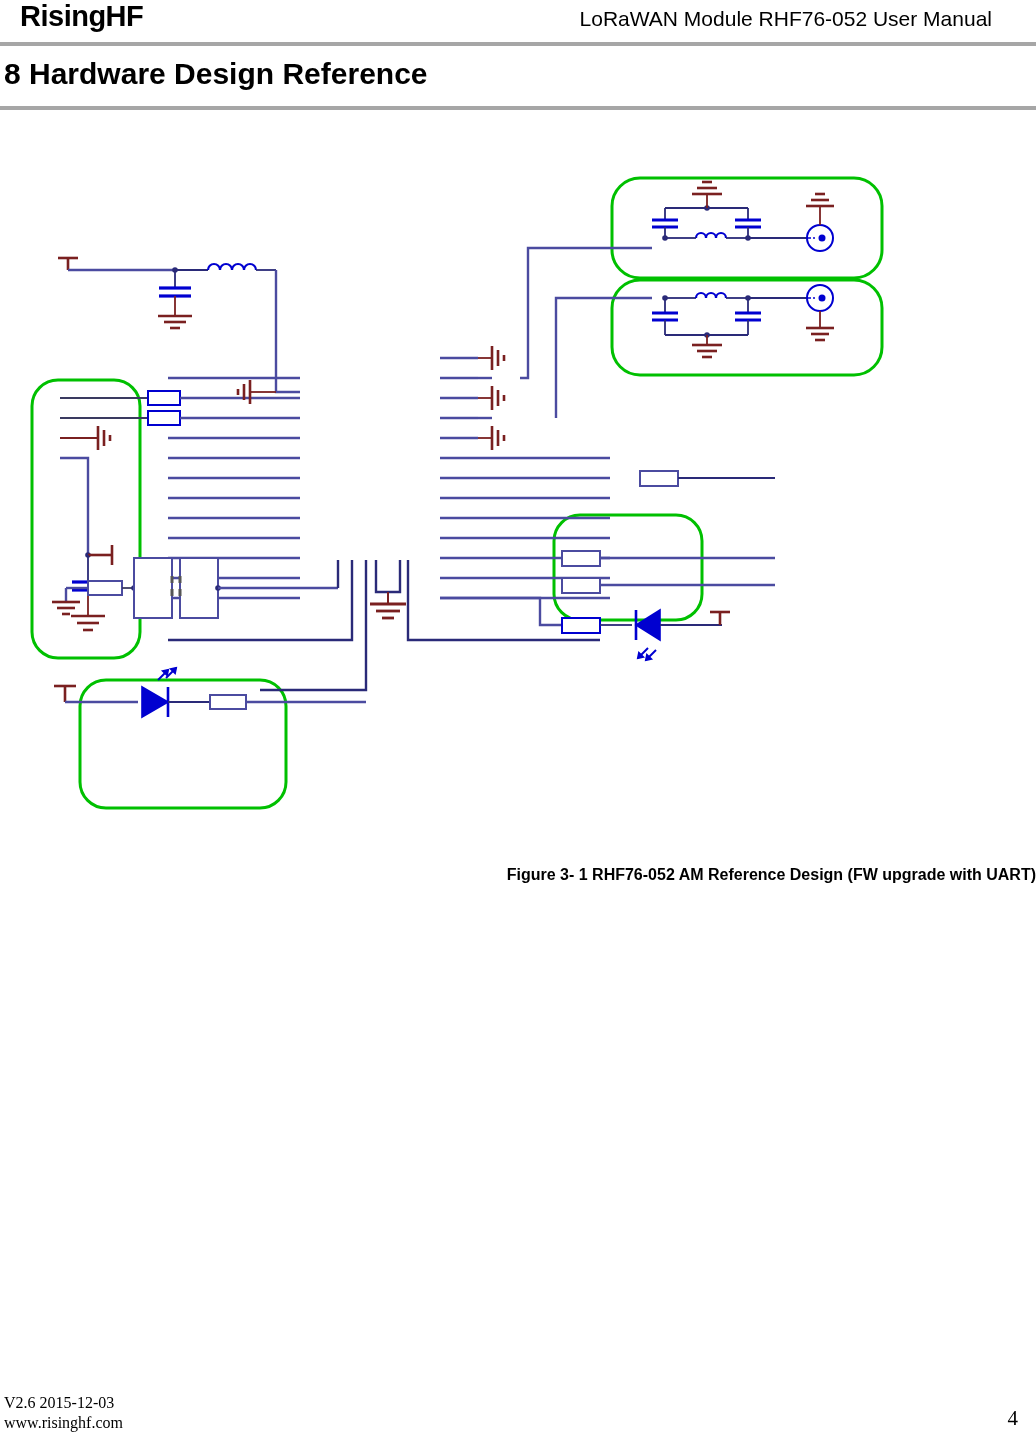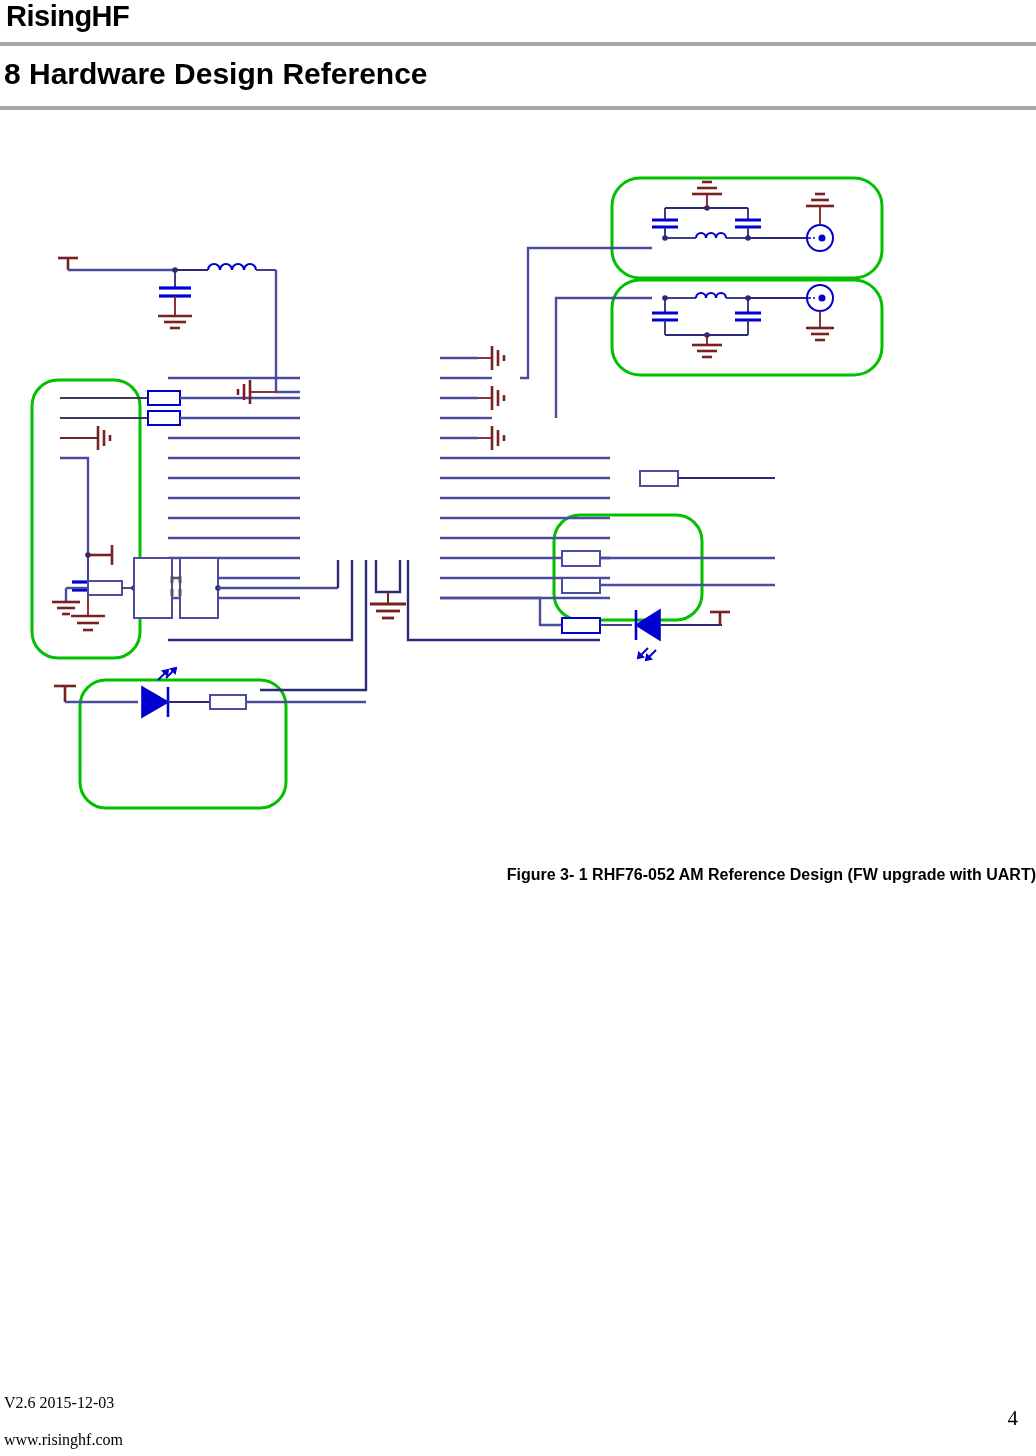--- a/index.html
+++ b/index.html
@@ -13,21 +13,21 @@
     height: 1456px;
     position: relative;
     font-family: "Liberation Sans", sans-serif;
     overflow: hidden;
   }
 
   
   #page-header {
     position: absolute;
     top: 0;
-    left: 2px;
+    left: 16px;
     width: 936px;
     height: 44px;
     padding-left: 40px;
   }
   #brand-logo {
     position: absolute;
     left: 4px;
     top: 0px;
     font-family: "Liberation Sans", sans-serif;
     font-weight: bold;
@@ -103,35 +103,36 @@
   }
   .footer-line {
     position: absolute;
     left: 4px;
     font-family: "Liberation Serif", serif;
     font-size: 16px;
     color: #000000;
     white-space: nowrap;
   }
   #footer-version { top: 8px; }
-  #footer-website { top: 28px; margin-top: 17px; }
+  #footer-website { top: 28px; }
   #footer-pagenum {
     position: absolute;
     right: 18px;
     top: 20px;
     font-family: "Liberation Serif", serif;
     font-size: 21px;
     color: #000000;
   }
 </style>
 </head>
 <body>
 
 <div id="page-header">
   <div id="brand-logo">RisingHF</div>
+  <div id="header-doc-title">LoRaWAN Module RHF76-052 User Manual</div>
 </div>
 <div class="hrule" id="rule-top"></div>
 
 <div id="section-title">8 Hardware Design Reference</div>
 <div class="hrule" id="rule-bottom"></div>
 
 <div id="figure-area">
   <svg id="schematic-svg" viewBox="0 0 1036 720" xmlns="http://www.w3.org/2000/svg">
     <desc>Schematic reference design for RHF76-052 AM module showing power supply filter, module pin bus, dual antenna pi-matching networks with coaxial connectors, MOSFET level shifter and two status LEDs with series resistors</desc>
 

